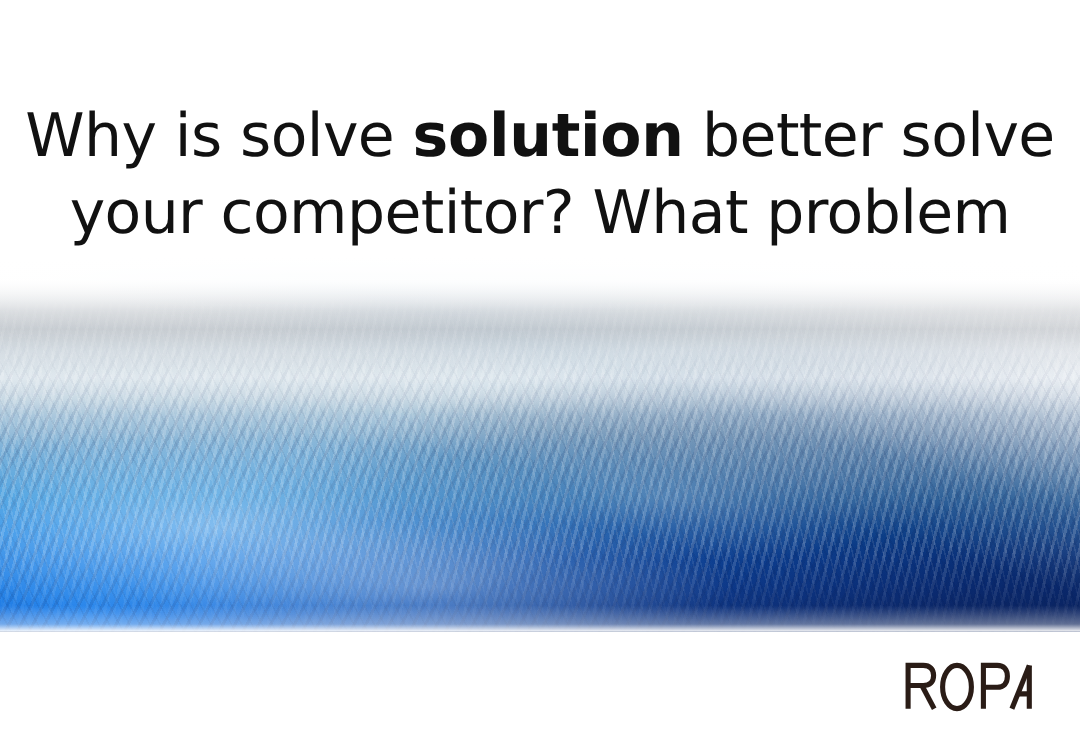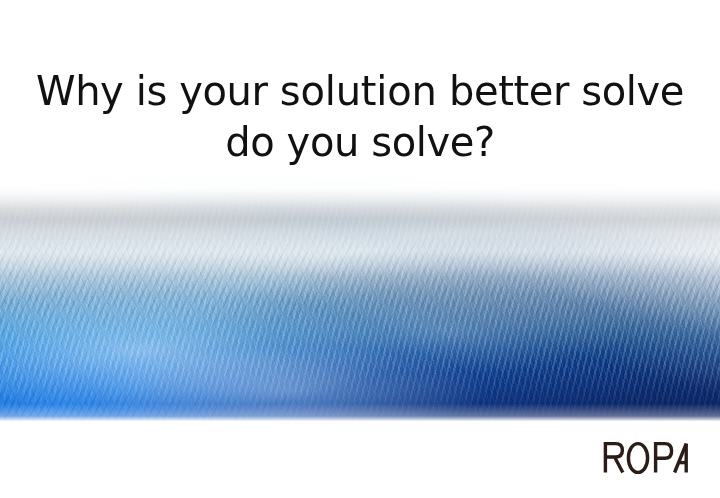--- a/index.html
+++ b/index.html
@@ -148,21 +148,21 @@
     width: 720px;
     text-align: center;
     font-family: "DejaVu Sans", sans-serif;
     font-size: 40px;
     line-height: 51px;
     letter-spacing: -0.4px;
     color: #111111;
     font-weight: 400;
   }
   #headline .hl-strong {
-    font-weight: 400;
+    font-weight: 700;
     letter-spacing: -0.2px;
     text-align: right;
   }
   .hl-line { display: block; white-space: pre; }
 
   
   #logo {
     position: absolute;
     left: 602px;
     top: 441px;
@@ -183,22 +183,22 @@
     <div class="wave-layer wl-crest"></div>
     <div class="wave-layer wl-speckle-a"></div>
     <div class="wave-layer wl-speckle-b"></div>
     <div class="wave-layer wl-churn"></div>
 
     <div class="wave-layer wl-topfade"></div>
     <div class="wave-layer wl-bottomedge"></div>
   </div>
 
   <div id="headline">
-    <span class="hl-line"><span>Why is your </span><span class="hl-strong">solution</span><span> better solve</span></span>
-    <span class="hl-line">do you solve?</span>
+    <span class="hl-line"><span>Why is solve </span><span class="hl-strong">solution</span><span> better solve</span></span>
+    <span class="hl-line">your competitor? What problem</span>
   </div>
 
   <svg id="logo" viewBox="0 0 88 34">
     <g fill="none" stroke="#2a1c16" stroke-width="3.4">
 
       <path d="M3.4 31.5 L3.4 2.6 L13.5 2.6 C18 2.6 20.4 5 20.4 9.3 C20.4 13.6 18 16 13.5 16 L3.4 16"></path>
       <path d="M12.6 16 L20.8 31.5"></path>
 
       <ellipse cx="36" cy="17" rx="9.6" ry="14.4"></ellipse>
 

